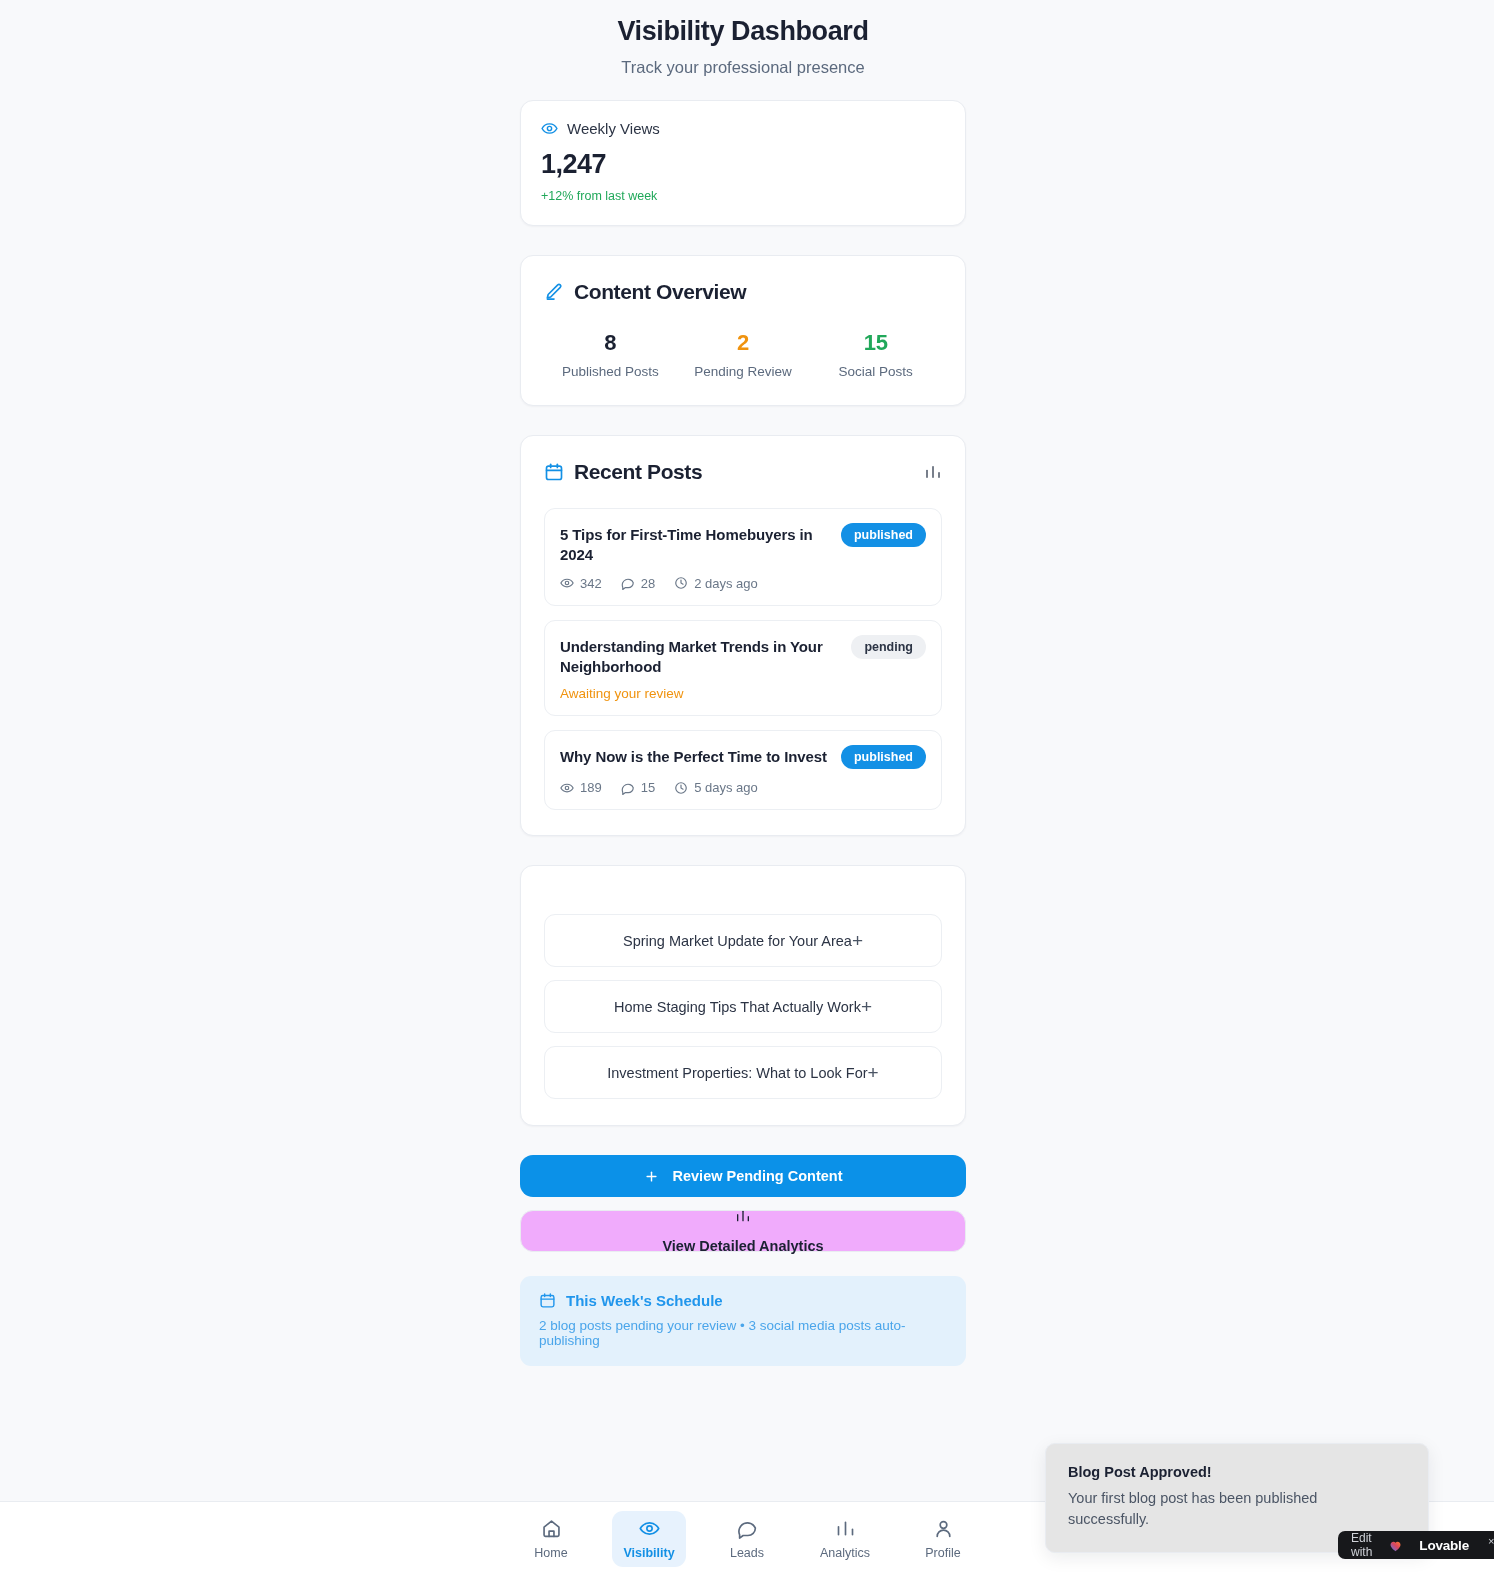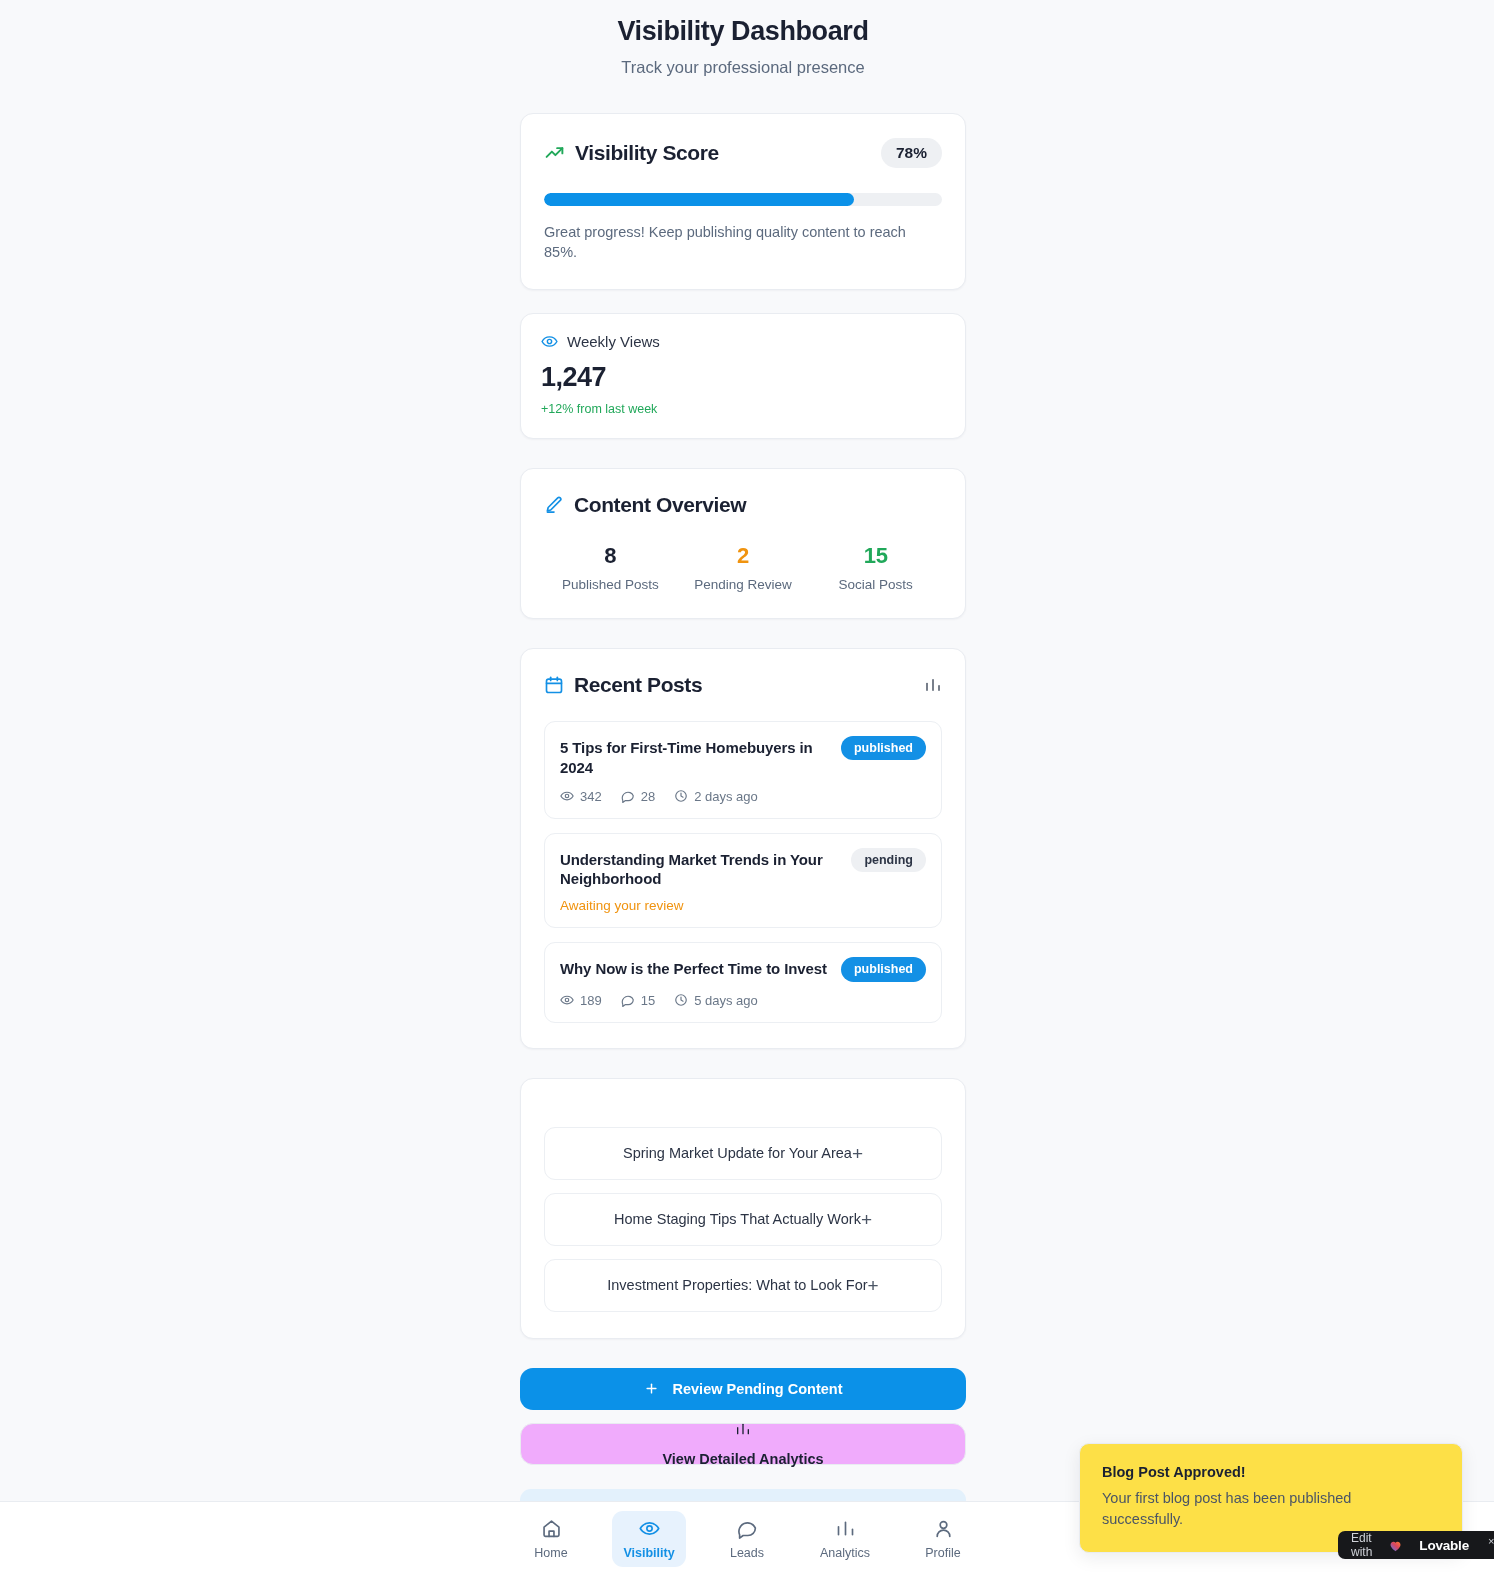--- a/index.html
+++ b/index.html
@@ -297,24 +297,24 @@
     color: #5c6a7e;
     cursor: pointer;
   }
   .nav-item.active { background: #e7f2fd; color: #1390e5; }
   .nav-label { font-size: 12.5px; }
   .nav-item.active .nav-label { font-weight: bold; }
 
   
   #toast {
     position: absolute;
-    left: 1079px;
+    left: 1045px;
     top: 1443px;
     width: 384px;
-    background: #fde047;
+    background: #e5e5e5;
     border: 1px solid #e9ecf1;
     border-radius: 10px;
     box-shadow: 0 5px 18px rgba(16,24,40,0.08);
     padding: 20px 22px 22px 22px;
   }
   .toast-title { font-size: 14.5px; font-weight: bold; color: #1b2132; }
   .toast-body {
     margin-top: 8px;
     font-size: 14.5px;
     line-height: 1.45;
@@ -345,38 +345,20 @@
 
 <div class="page">
 
   <div class="content-col">
 
     <div class="app-header">
       <div class="app-title">Visibility Dashboard</div>
       <div class="app-subtitle">Track your professional presence</div>
     </div>
 
-    <div class="card" id="visibility-card">
-      <div class="card-head">
-        <div class="card-head-left">
-          <span class="icon">
-            <svg width="21" height="21" viewBox="0 0 24 24" fill="none" stroke="#21a85a" stroke-width="2.2" stroke-linecap="round" stroke-linejoin="round">
-              <polyline points="3 17 9 11 13 15 21 7"></polyline>
-              <polyline points="15 7 21 7 21 13"></polyline>
-            </svg>
-          </span>
-          <span class="card-title">Visibility Score</span>
-        </div>
-        <span class="score-badge">78%</span>
-      </div>
-      <div class="progress-track">
-        <div class="progress-fill" id="progress-fill" style="width: 78%;"></div>
-      </div>
-      <div class="score-note">Great progress! Keep publishing quality content to reach 85%.</div>
-    </div>
 
     <div class="stat-row">
 
       <div class="card stat-card">
         <div class="stat-head">
           <span class="icon">
             <svg width="17" height="17" viewBox="0 0 24 24" fill="none" stroke="#1390e5" stroke-width="2" stroke-linecap="round" stroke-linejoin="round">
               <path d="M1.5 12S5 5.5 12 5.5 22.5 12 22.5 12 19 18.5 12 18.5 1.5 12 1.5 12z"></path>
               <circle cx="12" cy="12" r="3"></circle>
             </svg>

